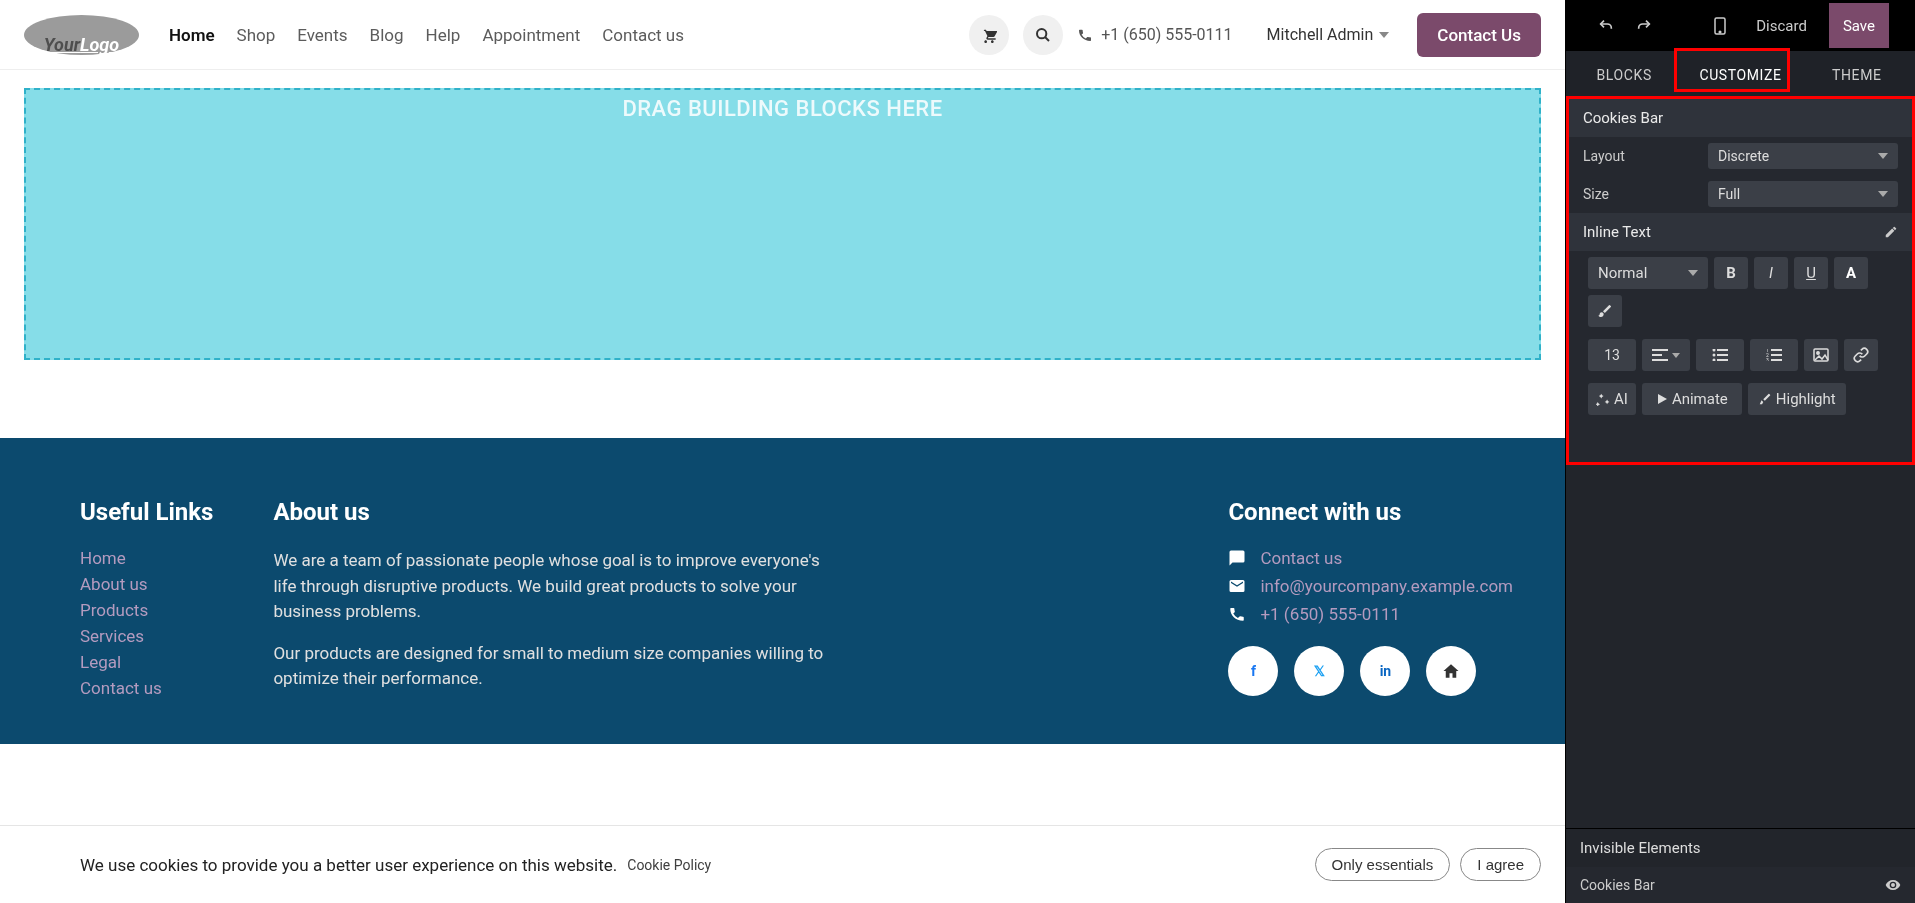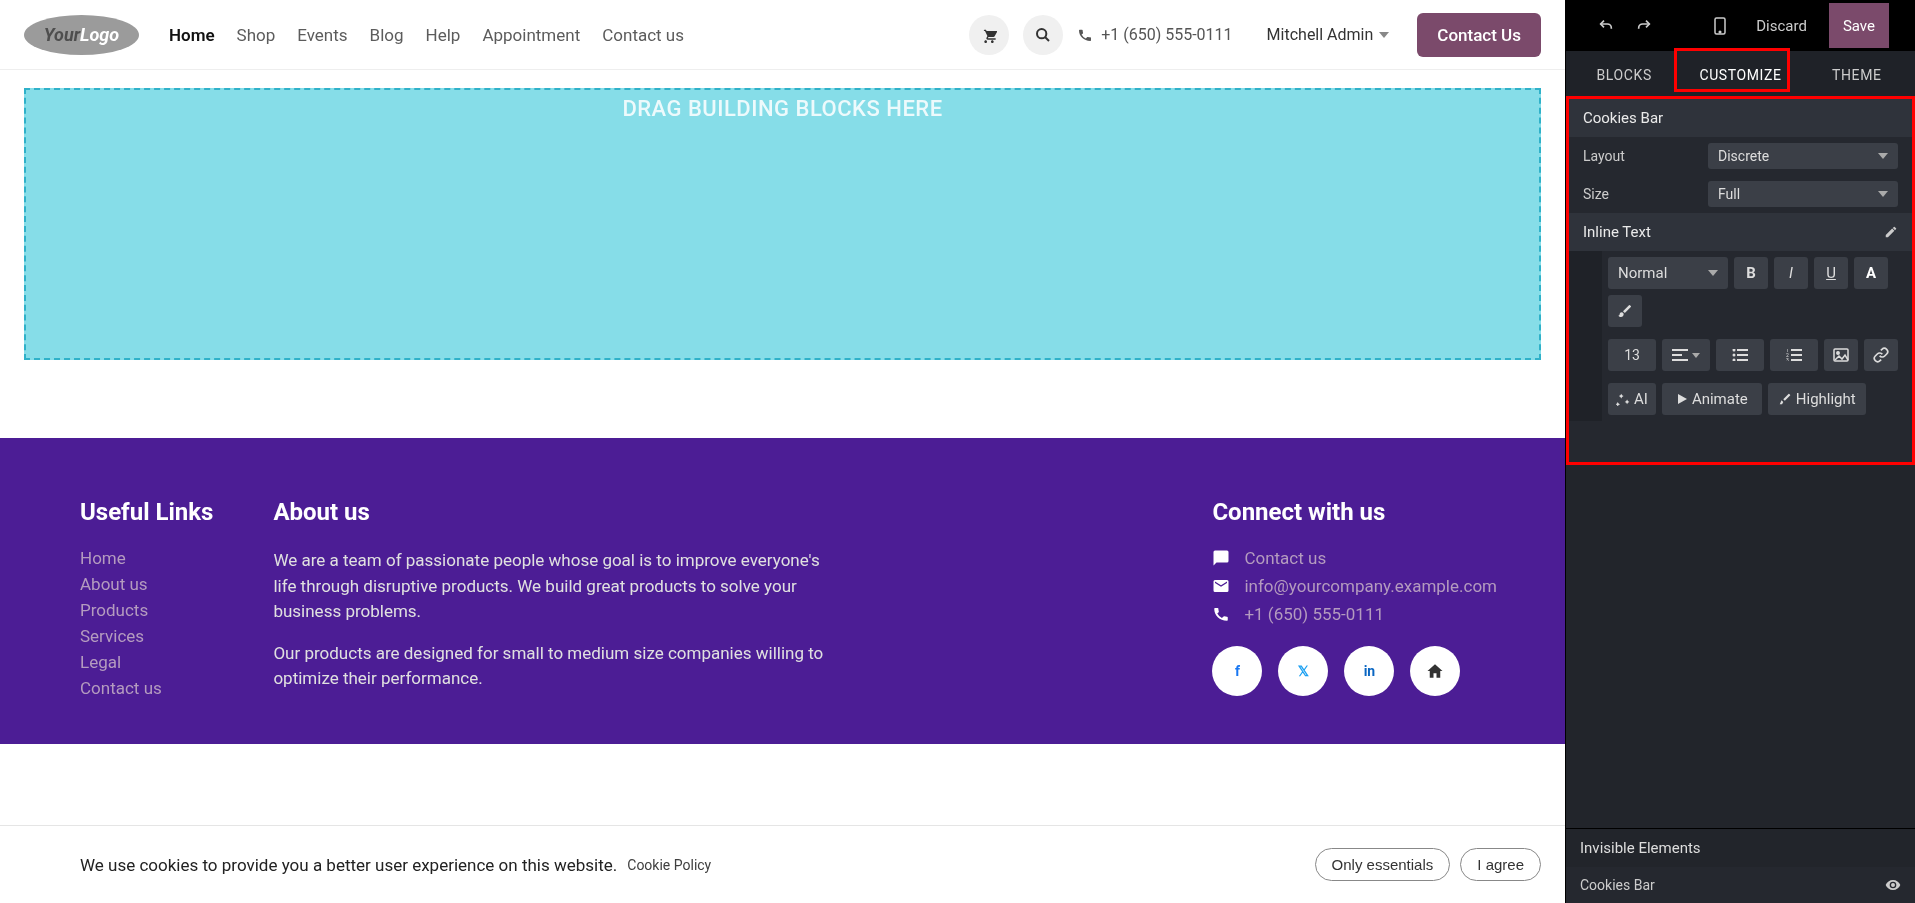--- a/index.html
+++ b/index.html
@@ -2,36 +2,36 @@
 <html><head>
 <meta charset="utf-8">
 <style>
 * { box-sizing: border-box; margin: 0; padding: 0; }
 body { font-family: -apple-system, BlinkMacSystemFont, "Segoe UI", Roboto, sans-serif; font-size: 14px; color: #111; width: 1915px; height: 903px; overflow: hidden; display: flex; }
 .preview { width: 1565px; height: 903px; position: relative; background: #fff; display: flex; flex-direction: column; }
 .sidebar { width: 350px; height: 903px; background: #1f2228; color: #e0e0e0; border-left: 1px solid #000; display: flex; flex-direction: column; }
 
 
 .site-header { height: 70px; display: flex; align-items: center; padding: 0 24px; border-bottom: 1px solid #eee; }
-.logo { width: 115px; height: 40px; background: #9b9b9b; border-radius: 50%/50%; display: flex; align-items: center; justify-content: center; font-style: italic; font-weight: 700; color: #fff; margin-right: 30px; font-size: 18px; }
+.logo { width: 115px; height: 40px; background: #9b9b9b; border-radius: 50%/50%; display: flex; align-items: flex-end; justify-content: center; font-style: italic; font-weight: 700; color: #fff; margin-right: 30px; font-size: 18px; text-decoration: underline; }
 .logo .y { color: #4e4e4e; }
 .nav-items { display: flex; gap: 22px; }
 .nav-item { color: #5c5c5c; font-size: 17px; text-decoration: none; cursor: pointer; }
 .nav-item.active { color: #111; font-weight: 600; }
 .nav-right { margin-left: auto; display: flex; align-items: center; gap: 14px; }
 .circ-btn { width: 40px; height: 40px; border-radius: 50%; background: #f0f0f0; display: flex; align-items: center; justify-content: center; color: #333; cursor: pointer; }
 .phone-info { display: flex; align-items: center; gap: 8px; color: #555; font-size: 16px; }
 .admin-drop { display: flex; align-items: center; gap: 6px; color: #333; font-size: 16px; cursor: pointer; margin-left: 20px; }
 .contact-btn { background: #7b4a6b; color: #fff; padding: 12px 20px; border-radius: 6px; font-size: 17px; font-weight: 500; cursor: pointer; margin-left: 14px; }
 
 
 .dropzone { margin: 18px 24px 0 24px; height: 272px; border: 2px dashed #2fb1c9; background: #86dde8; display: flex; justify-content: center; padding-top: 6px; color: rgba(255,255,255,0.85); font-size: 22px; font-weight: 500; letter-spacing: 0.5px; }
 
 
-.site-footer { background: #4c1d95; color: #fff; flex: 0 0 auto; padding: 60px 68px 40px 80px; display: flex; gap: 60px; margin-top: 78px; }
+.site-footer { background: #0c4a6e; color: #fff; flex: 0 0 auto; padding: 60px 52px 40px 80px; display: flex; gap: 60px; margin-top: 78px; }
 .foot-col h3 { font-size: 24px; font-weight: 700; margin-bottom: 22px; }
 .foot-links a { display: block; color: #b49bbf; font-size: 17px; margin-bottom: 6px; text-decoration: none; cursor: pointer; }
 .about-text { color: #e0e0e0; font-size: 17px; line-height: 1.5; max-width: 560px; }
 .foot-col.connect { margin-left: auto; }
 .connect-row { display: flex; align-items: center; gap: 14px; margin-bottom: 8px; color: #fff; font-size: 17px; }
 .connect-row a { color: #b49bbf; text-decoration: none; }
 .socials { display: flex; gap: 16px; margin-top: 22px; }
 .social { width: 50px; height: 50px; border-radius: 50%; background: #fff; display: flex; align-items: center; justify-content: center; font-weight: bold; cursor: pointer; }
 
 
@@ -54,21 +54,21 @@
 .customize-tab-outline { position: absolute; border: 3px solid #ff0000; top: 48px; left: 108px; width: 116px; height: 44px; pointer-events: none; z-index: 5; }
 
 .panel { flex: 1; overflow: auto; border: 3px solid #ff0000; margin-top: -3px; }
 .section-title { background: #2f333b; padding: 10px 14px; font-size: 15px; color: #eaeaea; display: flex; align-items: center; justify-content: space-between; }
 .prop-row { display: flex; align-items: center; padding: 6px 14px; background: #25282f; }
 .prop-label { flex: 1; font-size: 14px; color: #ccc; }
 .select-box { background: #3b3f47; color: #ddd; padding: 5px 10px; border-radius: 3px; font-size: 14px; width: 190px; display: flex; justify-content: space-between; align-items: center; cursor: pointer; }
 .toggle { width: 30px; height: 16px; background: #777; border-radius: 10px; position: relative; cursor: pointer; }
 .toggle::after { content: ""; position: absolute; left: 2px; top: 2px; width: 12px; height: 12px; background: #fff; border-radius: 50%; }
 
-.toolbar-row { display: flex; gap: 6px; padding: 6px 6px; background: #25282f; flex-wrap: wrap; margin-left: 33px; }
+.toolbar-row { display: flex; gap: 6px; padding: 6px 19px; background: #25282f; flex-wrap: wrap; }
 .tb-select { background: #3b3f47; color: #ddd; padding: 5px 10px; border-radius: 3px; font-size: 15px; display: flex; align-items: center; gap: 18px; cursor: pointer; height: 32px; }
 .tb-btn { background: #3b3f47; color: #ddd; min-width: 34px; height: 32px; border-radius: 3px; display: flex; align-items: center; justify-content: center; font-size: 15px; cursor: pointer; padding: 0 8px; gap: 4px; }
 .tb-input { background: #3b3f47; color: #ddd; width: 48px; height: 32px; border-radius: 3px; display: flex; align-items: center; justify-content: center; font-size: 14px; }
 
 .panel-filler { height: 90px; background: #25282f; }
 
 .invisible-section { border-top: 1px solid #000; }
 .inv-title { padding: 10px 14px; font-size: 15px; color: #ddd; background: #22252b; }
 .inv-row { padding: 10px 14px; font-size: 14px; color: #ccc; display: flex; justify-content: space-between; align-items: center; background: #25282f; }
 

